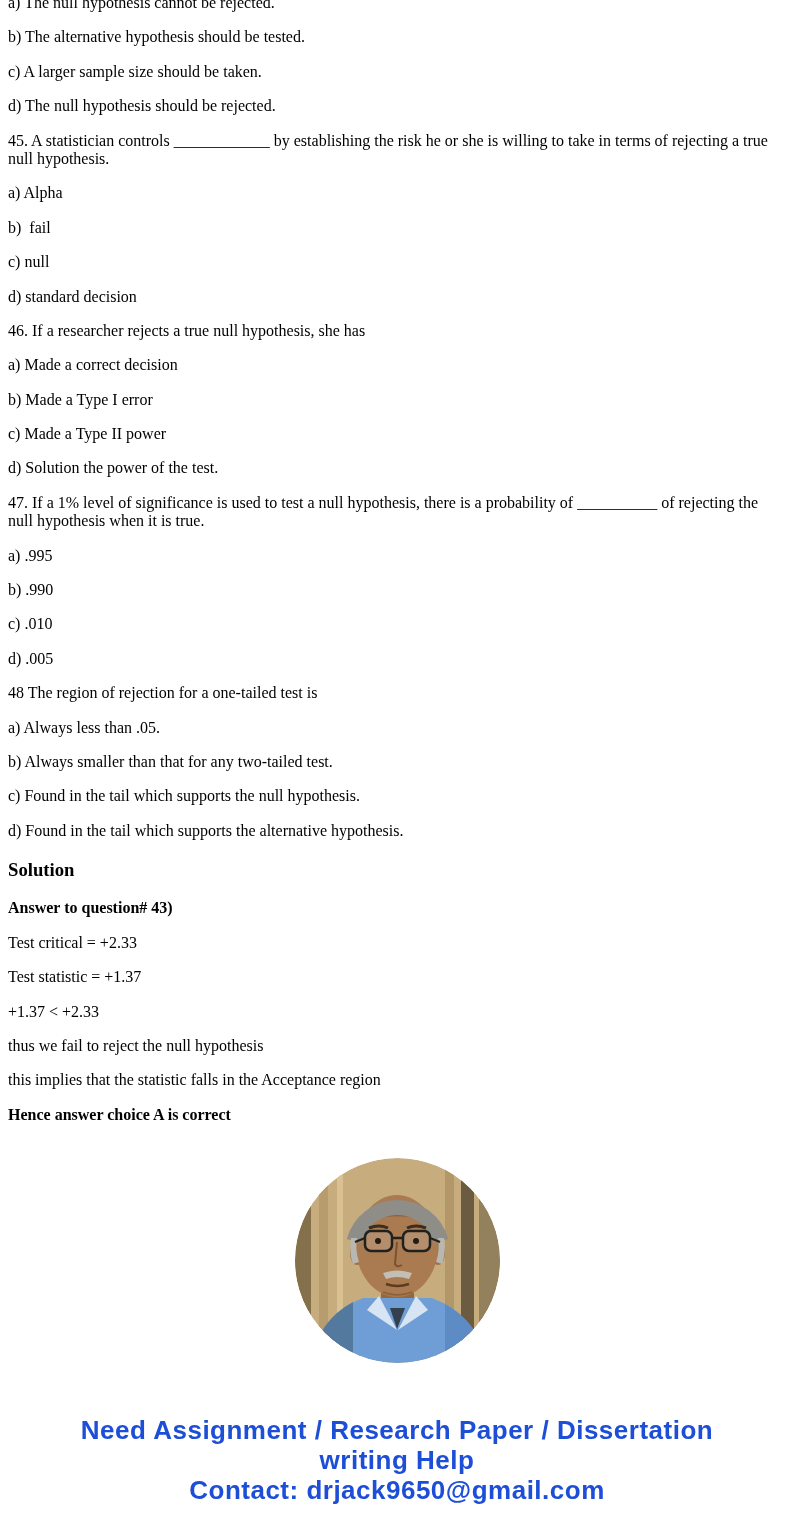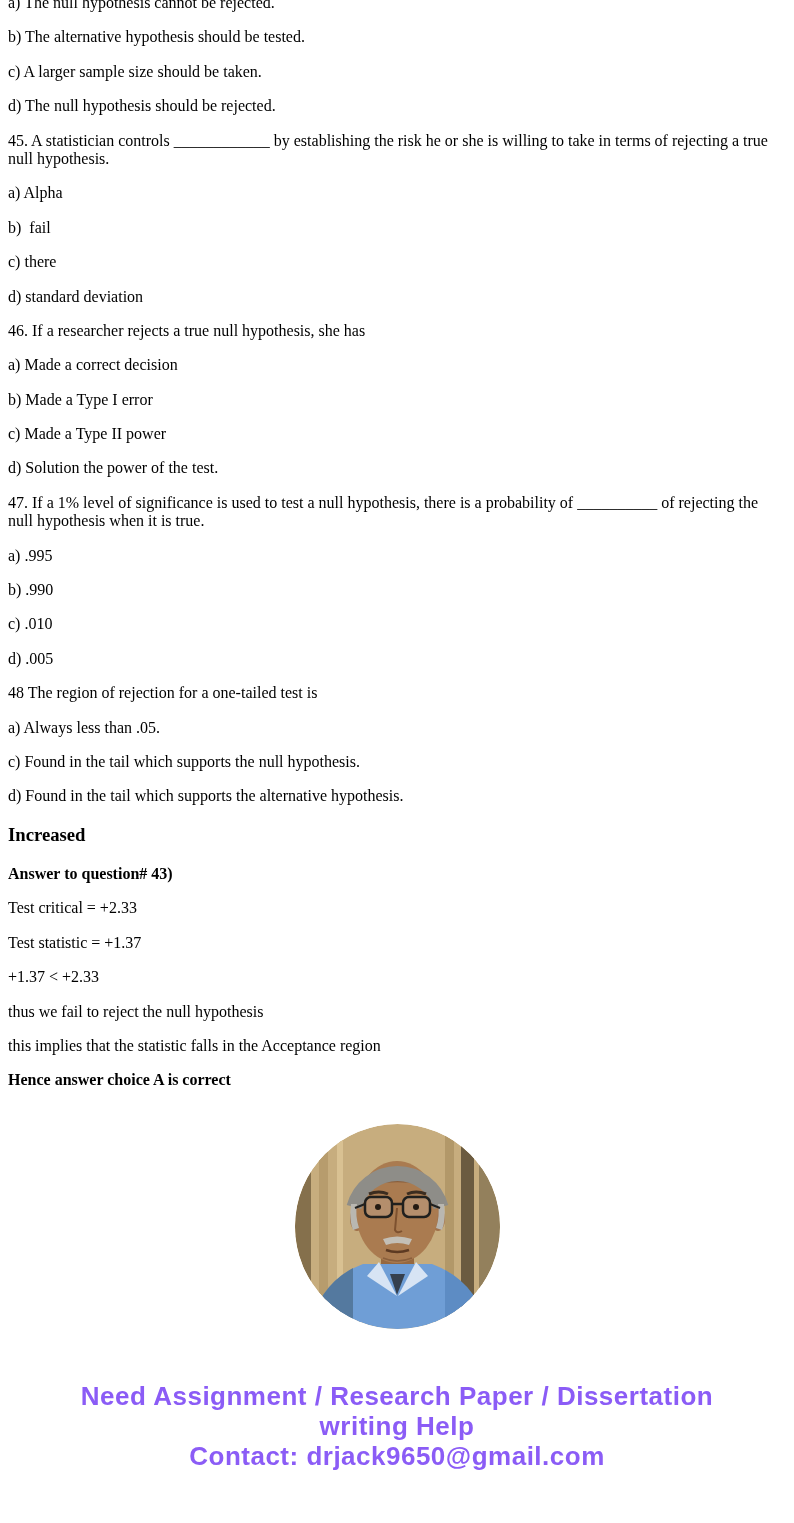--- a/index.html
+++ b/index.html
@@ -37,58 +37,59 @@
     vertical-align: top;
   }
   .footer {
     margin-top: 52px;
     text-align: center;
     font-family: "Liberation Sans", "DejaVu Sans", sans-serif;
     font-weight: 700;
     font-size: 26px;
     line-height: 30px;
     letter-spacing: 0.5px;
-    color: #8b5cf6;
+    color: #1d4ed8;
   }
 </style>
 </head>
 <body>
 
 <div class="page">
   <div class="content">
 
     <p class="doc">a) The null hypothesis cannot be rejected.</p>
     <p class="doc">b) The alternative hypothesis should be tested.</p>
     <p class="doc">c) A larger sample size should be taken.</p>
     <p class="doc">d) The null hypothesis should be rejected.</p>
 
     <p class="doc">45. A statistician controls ____________ by establishing the risk he or she is willing to take in terms of rejecting a true null hypothesis.</p>
     <p class="doc">a) Alpha</p>
     <p class="doc">b)  fail</p>
-    <p class="doc">c) there</p>
-    <p class="doc">d) standard deviation</p>
+    <p class="doc">c) null</p>
+    <p class="doc">d) standard decision</p>
 
     <p class="doc">46. If a researcher rejects a true null hypothesis, she has</p>
     <p class="doc">a) Made a correct decision</p>
     <p class="doc">b) Made a Type I error</p>
     <p class="doc">c) Made a Type II power</p>
     <p class="doc">d) Solution the power of the test.</p>
 
     <p class="doc">47. If a 1% level of significance is used to test a null hypothesis, there is a probability of __________ of rejecting the null hypothesis when it is true.</p>
     <p class="doc">a) .995</p>
     <p class="doc">b) .990</p>
     <p class="doc">c) .010</p>
     <p class="doc">d) .005</p>
 
     <p class="doc">48 The region of rejection for a one-tailed test is</p>
     <p class="doc">a) Always less than .05.</p>
+    <p class="doc">b) Always smaller than that for any two-tailed test.</p>
     <p class="doc">c) Found in the tail which supports the null hypothesis.</p>
     <p class="doc">d) Found in the tail which supports the alternative hypothesis.</p>
 
-    <h3 class="solution-h">Increased</h3>
+    <h3 class="solution-h">Solution</h3>
 
     <p class="doc bold">Answer to question# 43)</p>
     <p class="doc">Test critical = +2.33</p>
     <p class="doc">Test statistic = +1.37</p>
     <p class="doc">+1.37 &lt; +2.33</p>
     <p class="doc">thus we fail to reject the null hypothesis</p>
     <p class="doc">this implies that the statistic falls in the Acceptance region</p>
     <p class="doc bold">Hence answer choice A is correct</p>
 
     <div class="photo-wrap">

